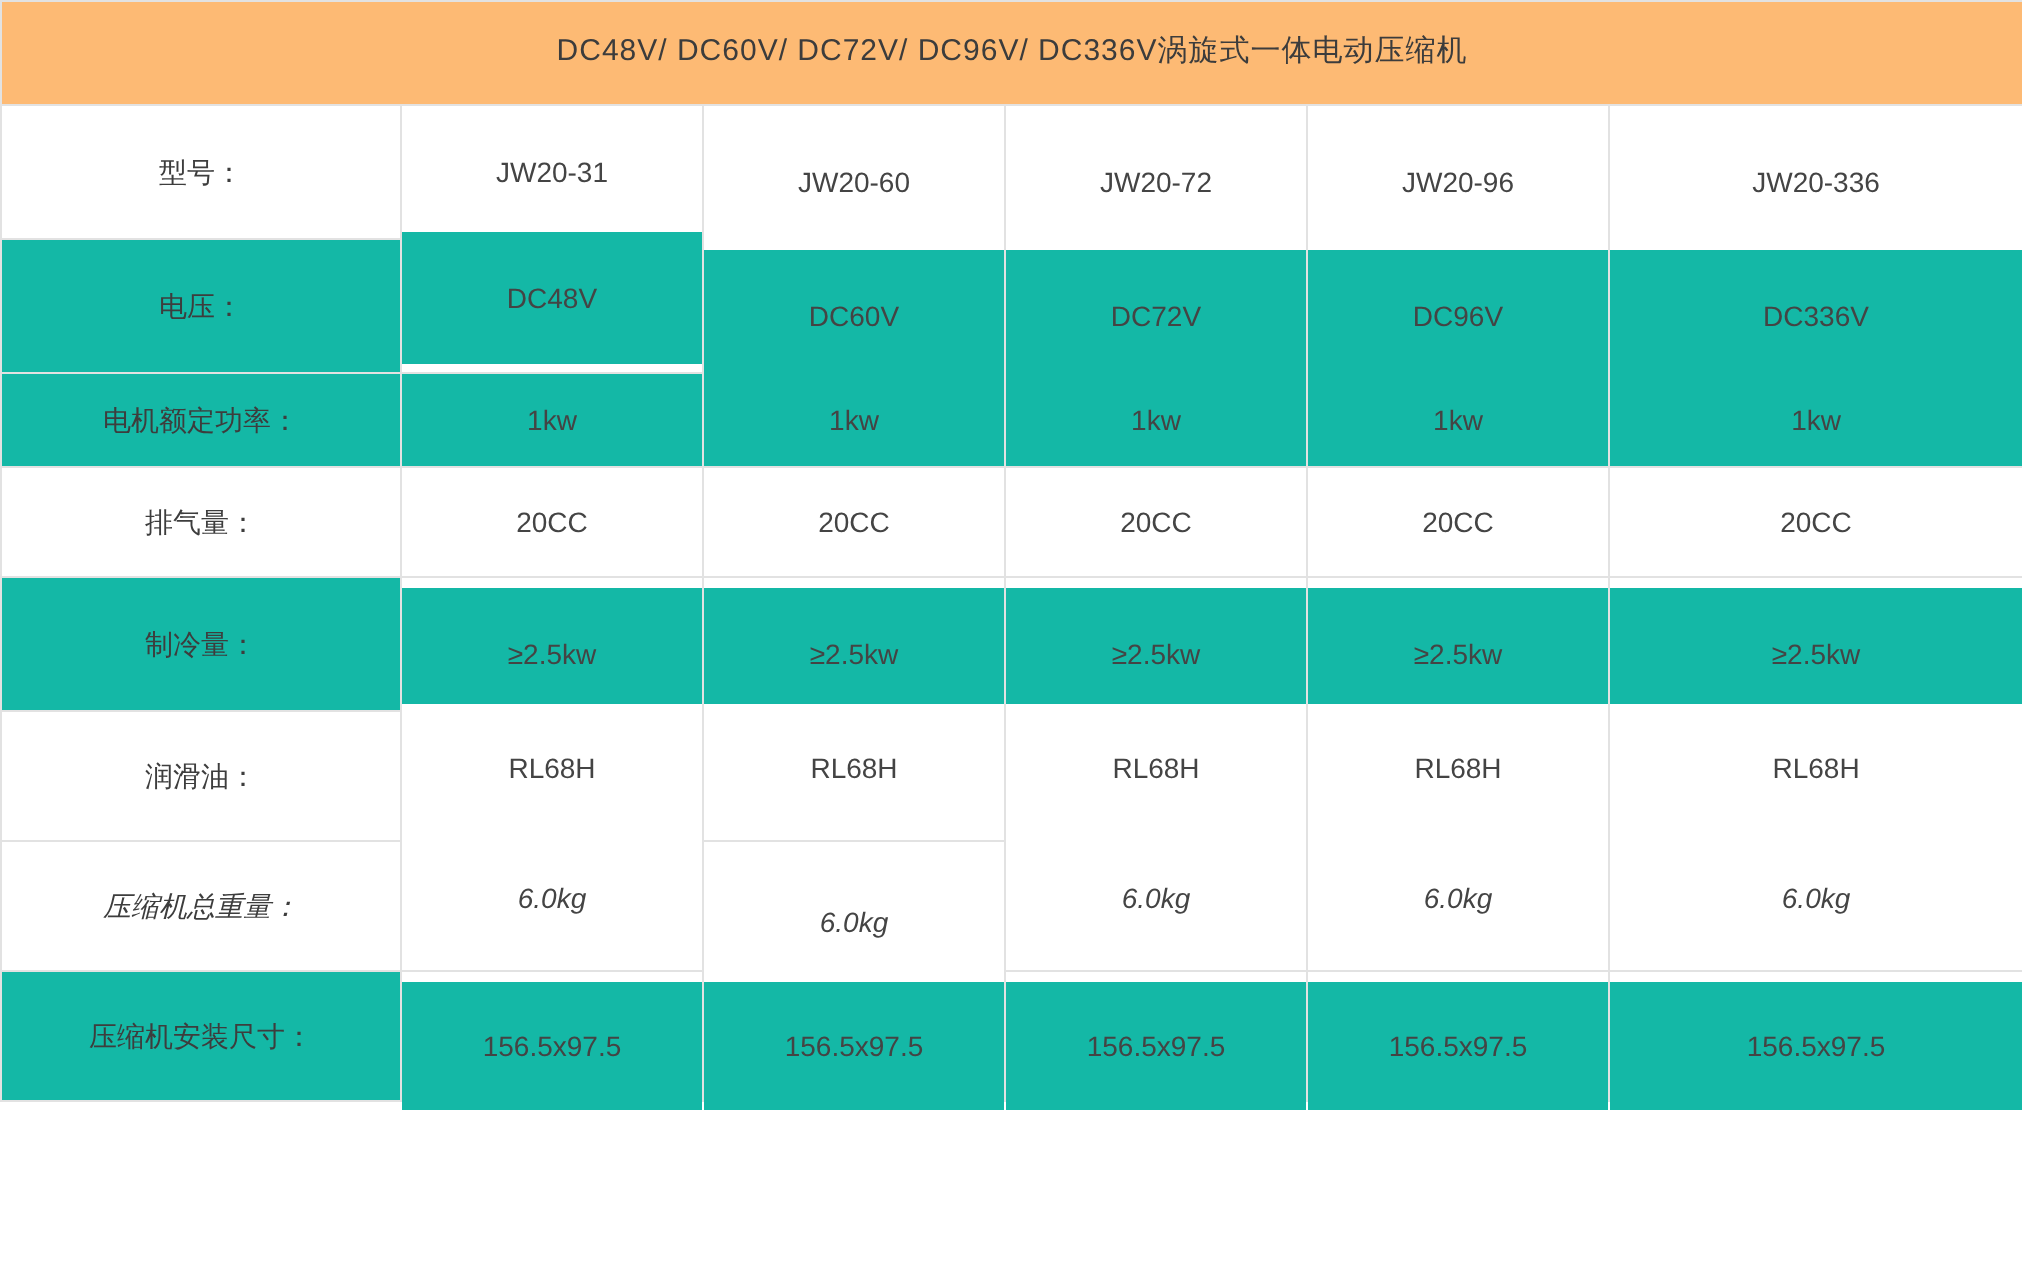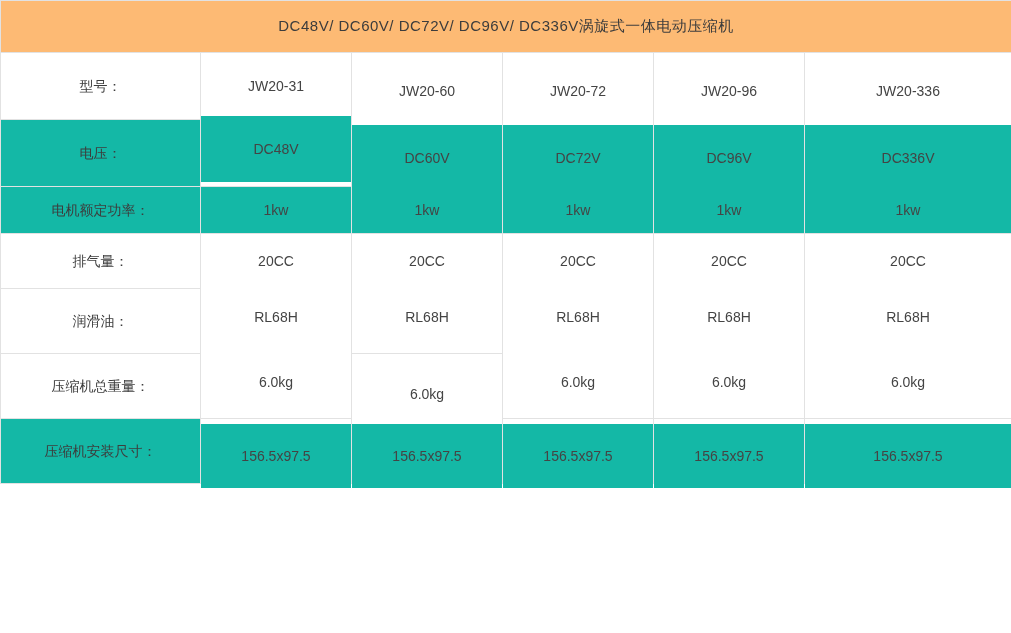--- a/index.html
+++ b/index.html
@@ -54,21 +54,21 @@
   }
   
   tr.r0 td { height: 54px; }
   tr.r1 td { height: 54px; }
   tr.r2 td { height: 50px; }
   tr.r3 td { height: 34px; }
   tr.r4 td { height: 42px; }
   tr.r5 td { height: 54px; }
   tr.r6 td { height: 52px; margin-left: 44px; }
   tr.r7 td { height: 50px; }
-  tr.r8 td { height: 52px; }
+  tr.r8 td { height: 52px; font-style: italic; }
   tr.r9 td { height: 52px; }
 
   
   .nudge-down { position: relative; top: 8px; }
   .nudge-down-sm { position: relative; top: 5px; }
   .nudge-up-sm { position: relative; top: -4px; }
 </style>
 </head>
 <body>
 
@@ -116,20 +116,28 @@
 
     <tr class="plain r4">
       <td class="label">排气量：</td>
       <td>20CC</td>
       <td>20CC</td>
       <td>20CC</td>
       <td>20CC</td>
       <td>20CC</td>
     </tr>
 
+    <tr class="shade r5">
+      <td class="label">制冷量：</td>
+      <td class="nudge-down-sm">≥2.5kw</td>
+      <td class="nudge-down-sm">≥2.5kw</td>
+      <td class="nudge-down-sm">≥2.5kw</td>
+      <td class="nudge-down-sm">≥2.5kw</td>
+      <td class="nudge-down-sm">≥2.5kw</td>
+    </tr>
 
     <tr class="plain r6">
       <td class="label">润滑油：</td>
       <td class="nudge-up-sm">RL68H</td>
       <td class="nudge-up-sm">RL68H</td>
       <td class="nudge-up-sm">RL68H</td>
       <td class="nudge-up-sm">RL68H</td>
       <td class="nudge-up-sm">RL68H</td>
     </tr>
 

